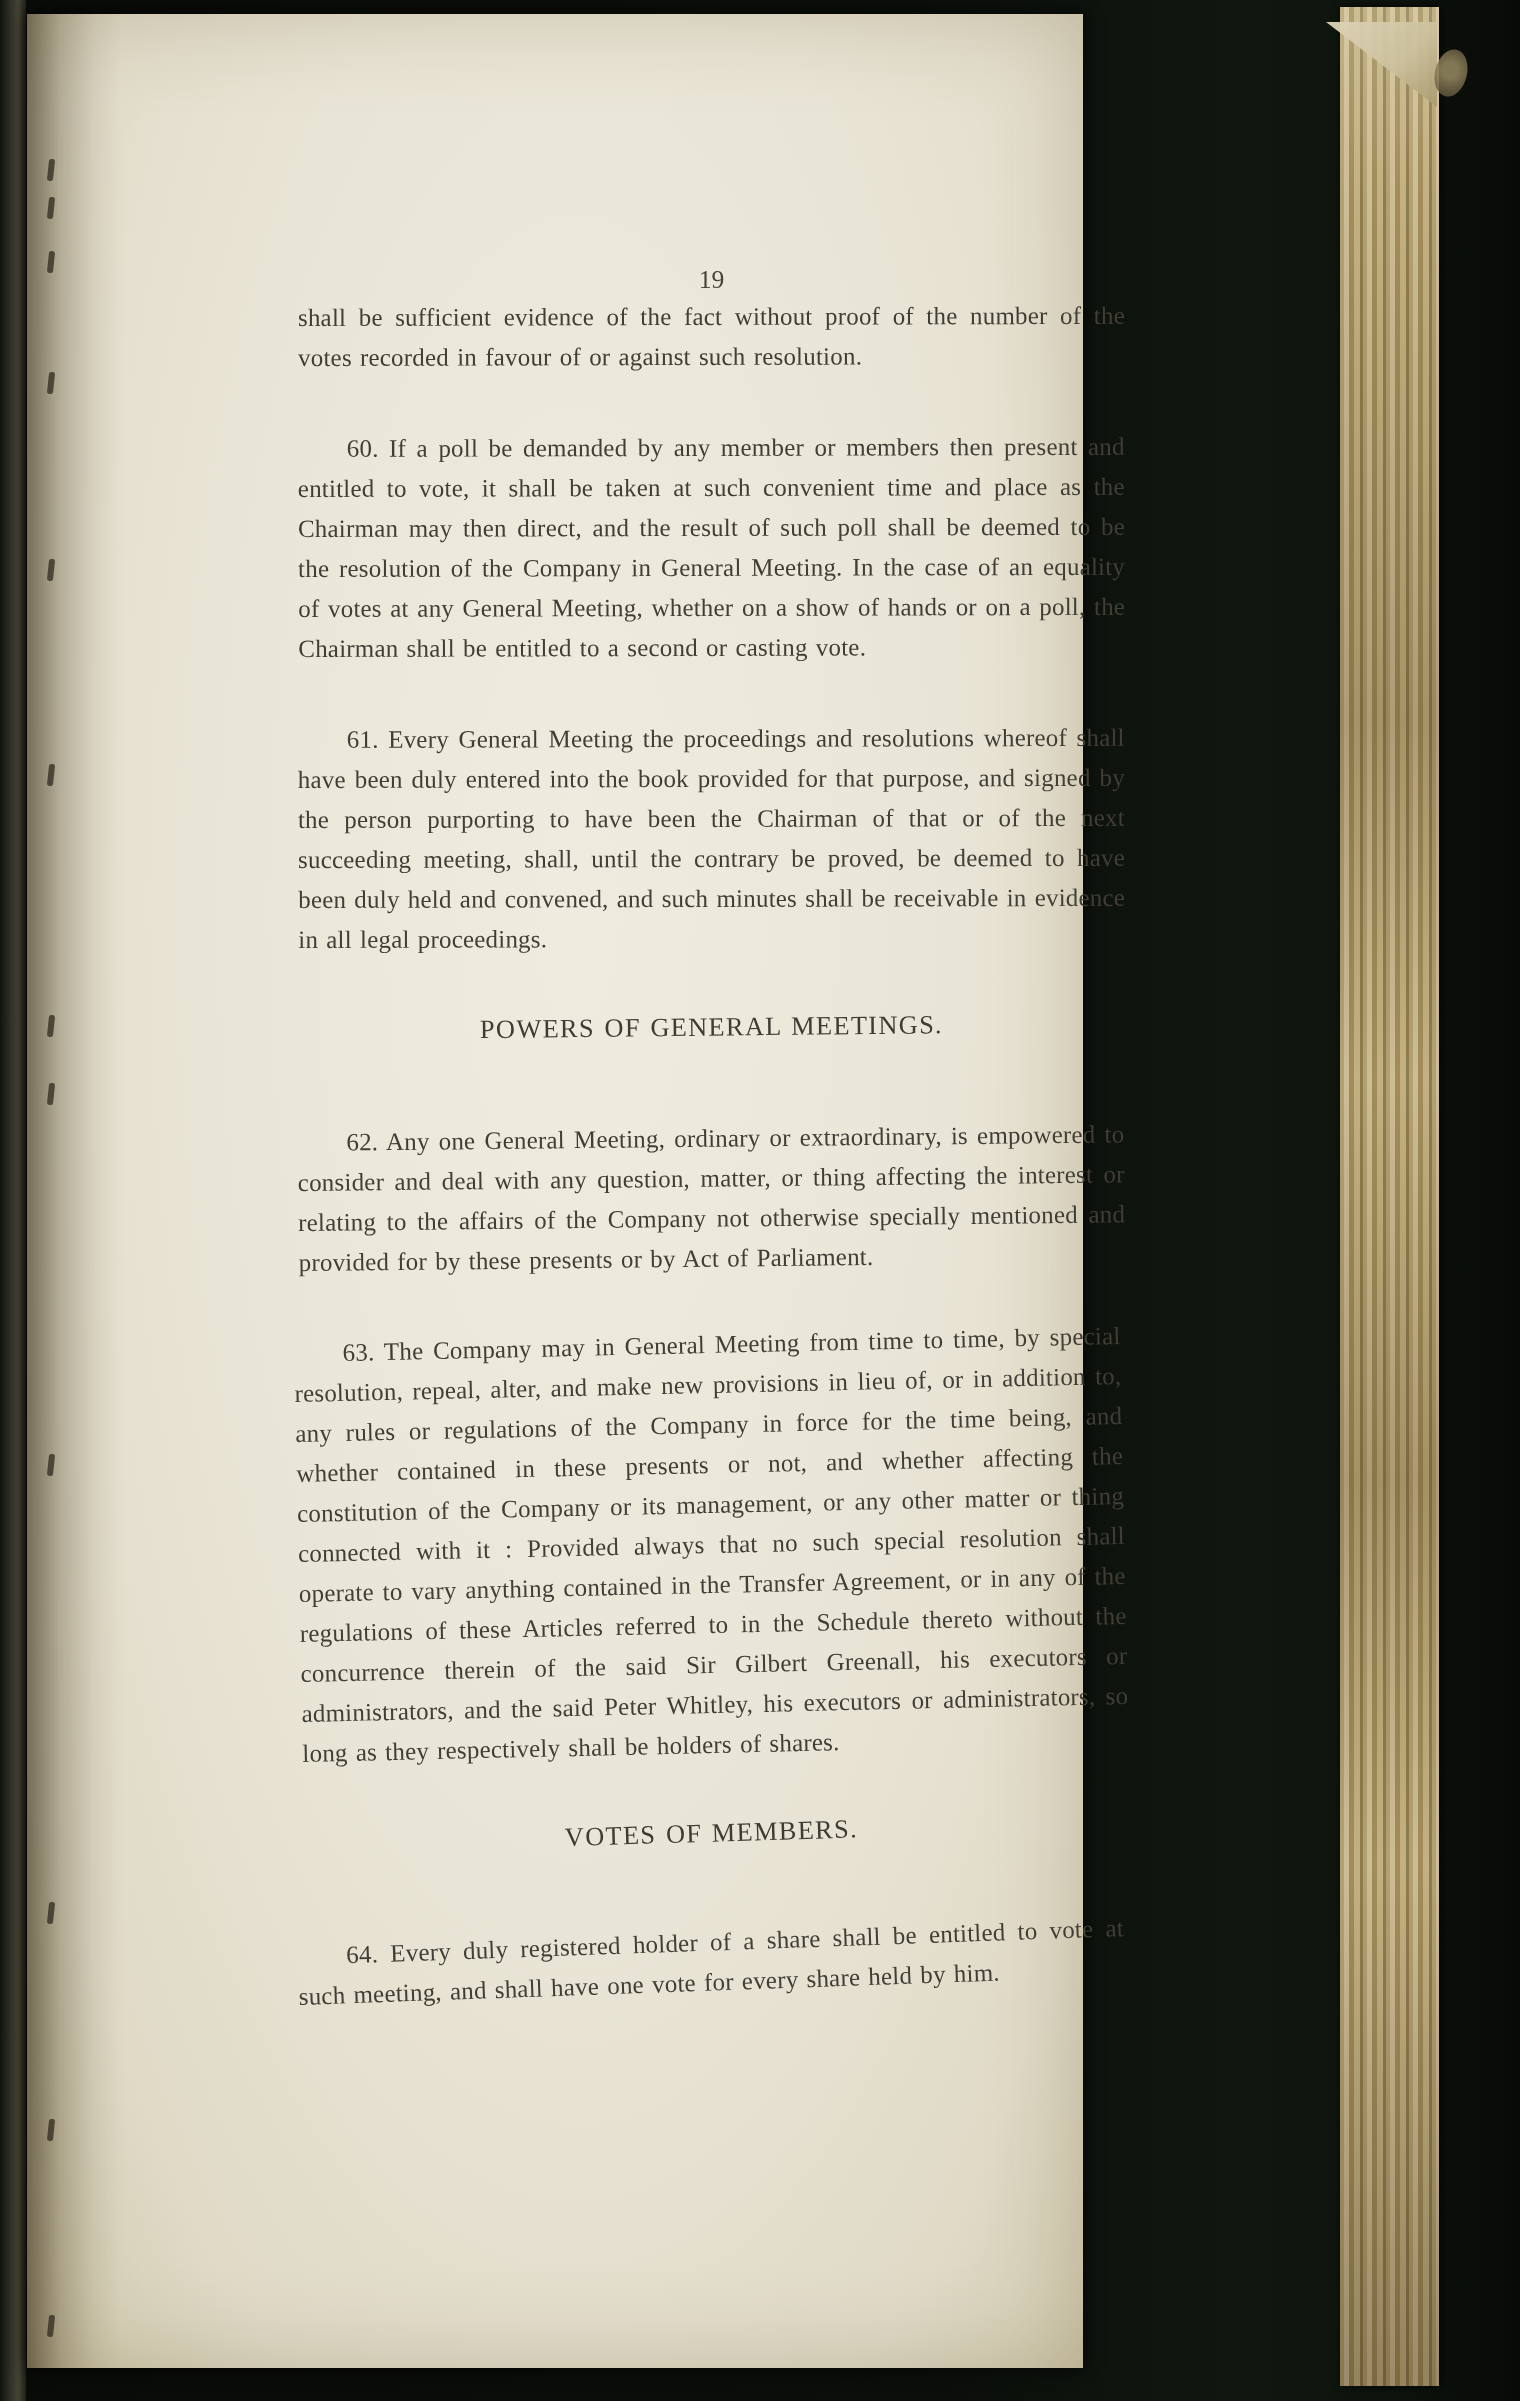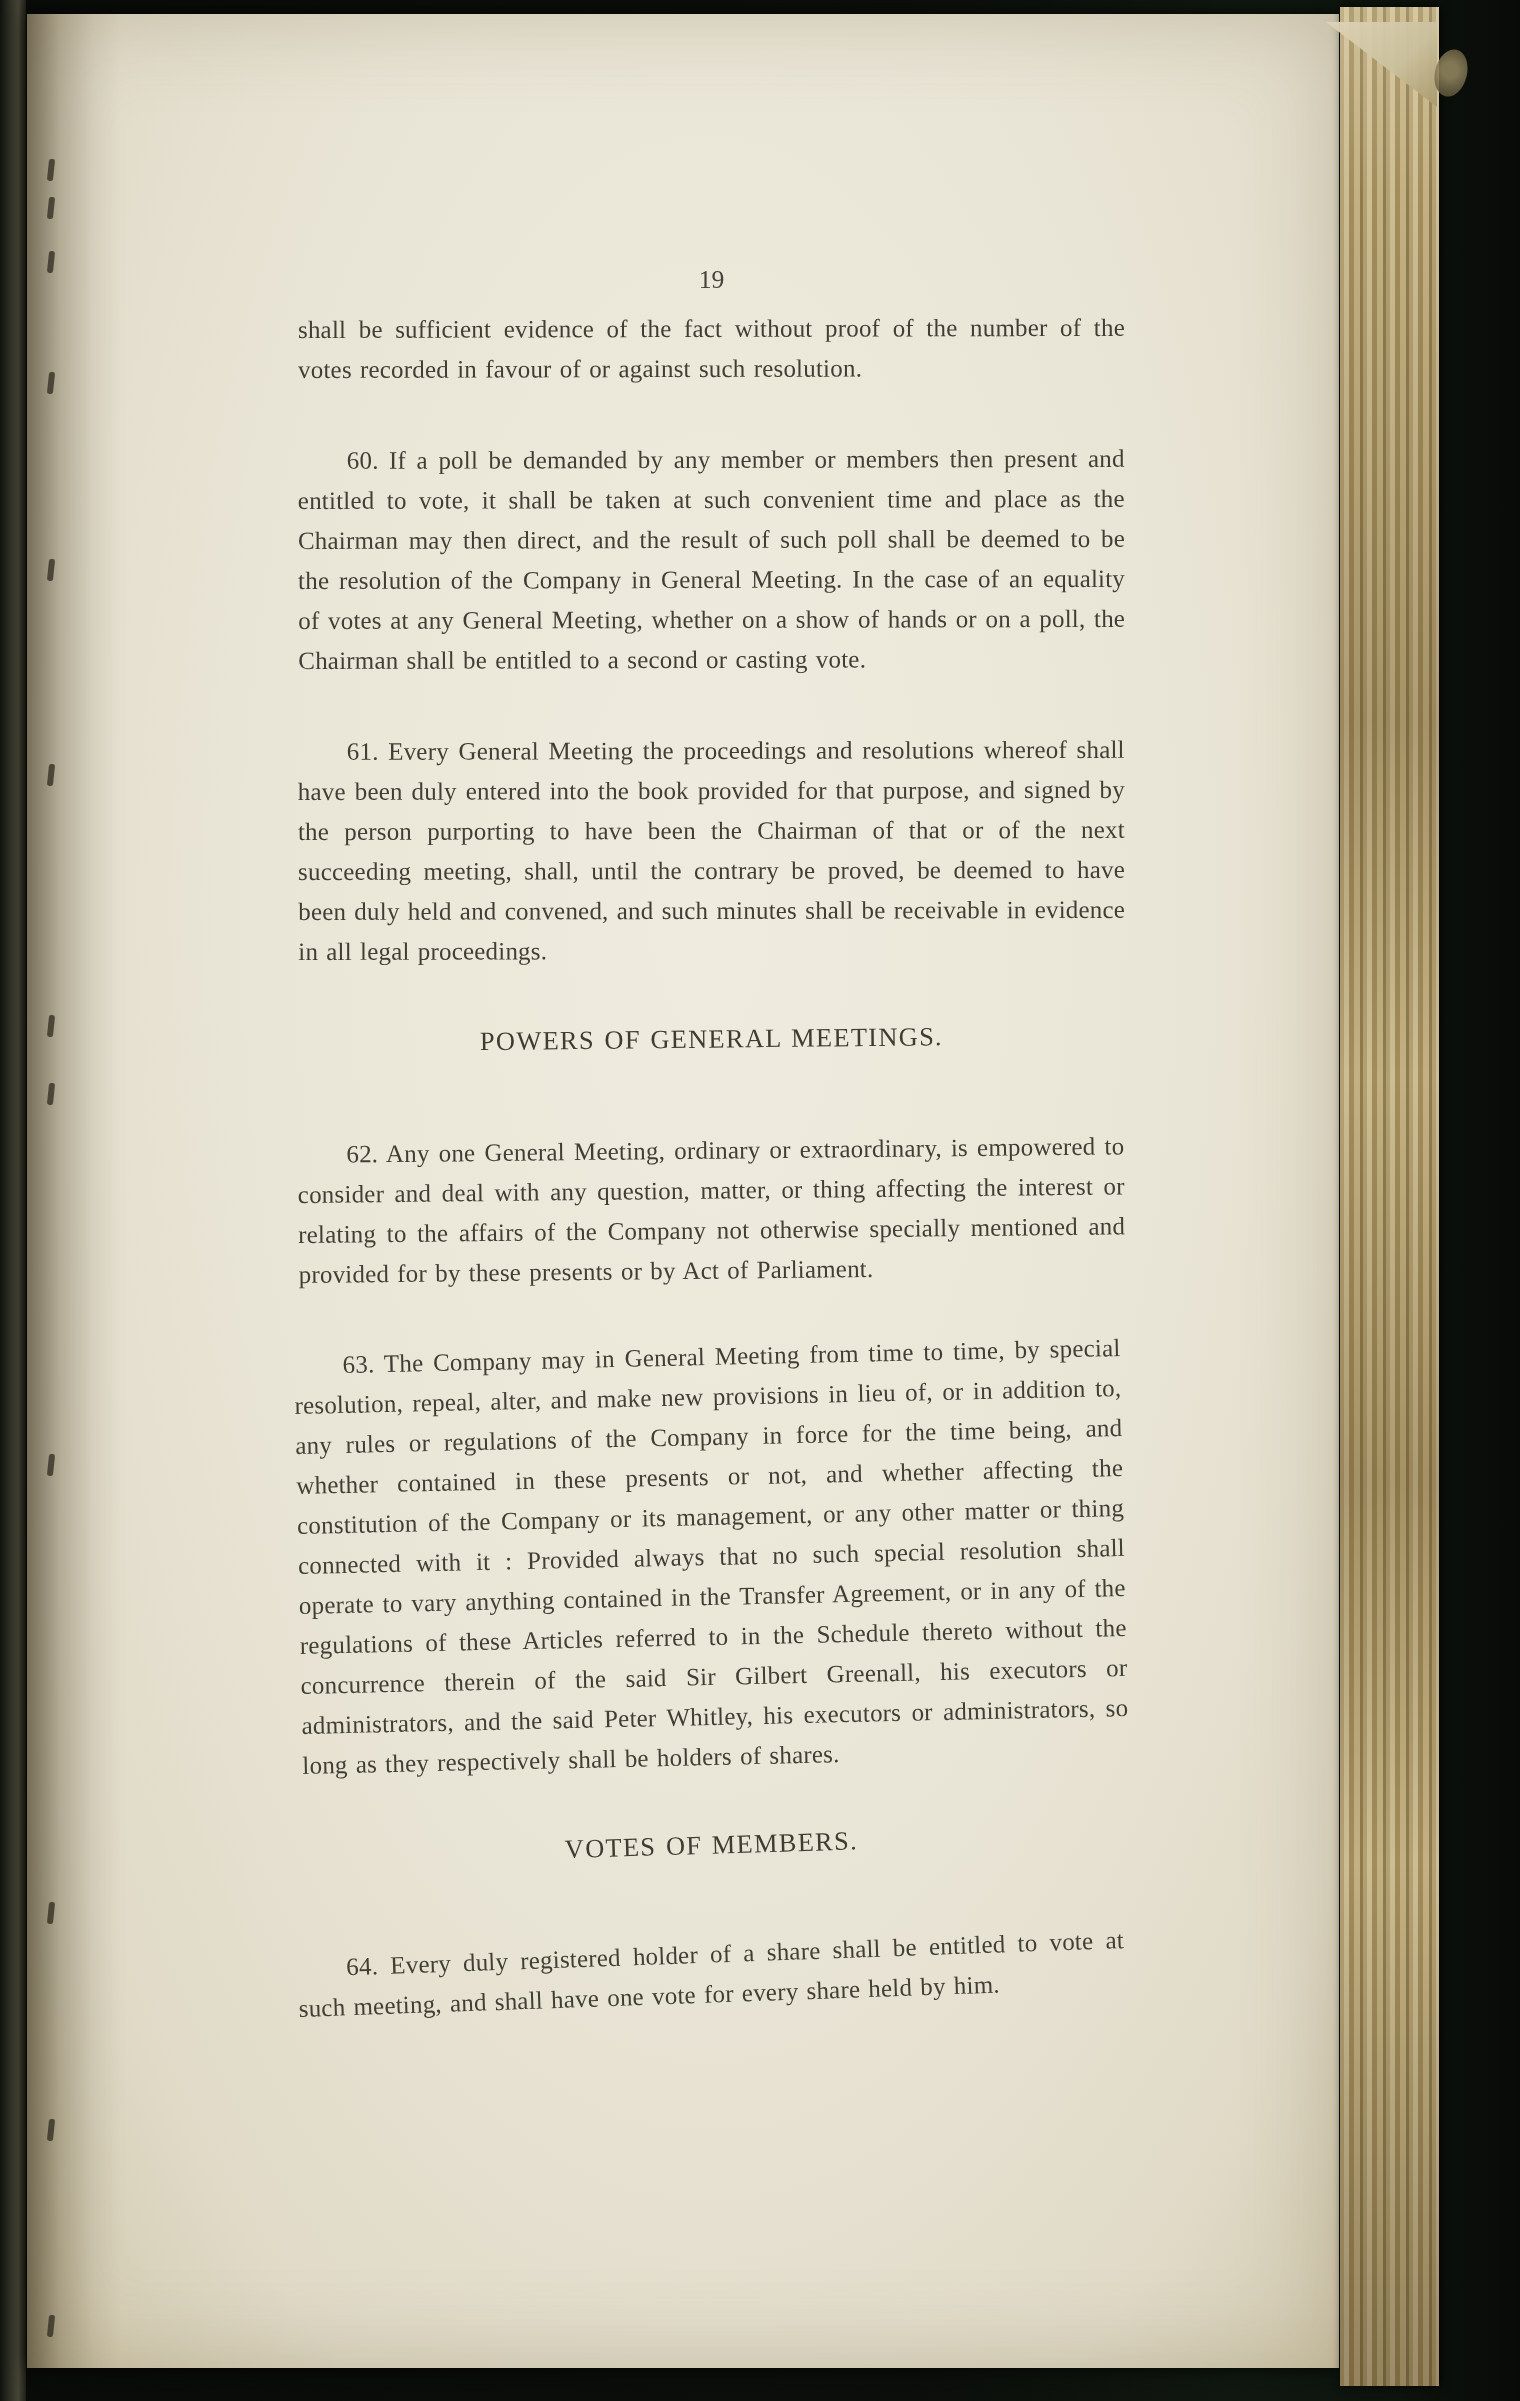--- a/index.html
+++ b/index.html
@@ -11,21 +11,21 @@
     font-family:"Liberation Serif","DejaVu Serif",serif;
   }
   
   .left-peek{
     position:absolute;left:0;top:0;width:25.6px;height:100%;
     background:linear-gradient(90deg,#11130e 0%,#3a3a30 40%,#55523f 70%,#23251c 100%);
     opacity:.8;
   }
   
   .page{
-    position:absolute;left:27px;top:13.6px;width:1312px;height:2354px;
+    position:absolute;left:27px;top:13.6px;width:1056px;height:2354px;
     background:
       radial-gradient(ellipse at 52% 38%, #efecdf 0%, #e9e5d6 50%, #e0dac7 80%, #cfc7ab 100%);
     box-shadow:inset 0 0 94px rgba(110,92,52,.28), 0 0 15.3px rgba(0,0,0,.8);
   }
   .gutter-shadow{
     position:absolute;left:0;top:0;width:94px;height:100%;
     background:linear-gradient(90deg,rgba(58,48,26,.6) 0%,rgba(80,68,40,.28) 35%,rgba(80,68,40,.08) 70%,transparent 100%);
   }
   .stitch{
     position:absolute;left:20.5px;width:6px;height:22px;border-radius:2.6px;
@@ -49,21 +49,21 @@
     position:absolute;left:1435px;top:49px;width:32px;height:48px;border-radius:50%;
     background:radial-gradient(circle at 45% 45%, #968a62 25%, #6d6245 65%, #554b33 100%);
     transform:rotate(14deg);opacity:.85;
   }
   
   .folio{
     position:absolute;left:271px;top:249px;width:827px;
     text-align:center;color:#45433a;font-size:25.6px;line-height:34px;
   }
   .content{
-    position:absolute;left:271px;top:296px;width:827px;
+    position:absolute;left:271px;top:284px;width:827px;
     color:#403e35;font-size:25px;line-height:40px;
     text-align:justify;letter-spacing:0.2px;word-spacing:1.7px;
   }
   .para{margin:0 0 51px 0;text-indent:49px;transform-origin:0 50%;}
   .para.no-indent{text-indent:0;}
   .section-heading{
     margin:31px 0 72px 0;text-align:center;font-weight:normal;
     font-size:26.4px;letter-spacing:1.3px;color:#3e3c33;transform-origin:0 50%;
   }
   .tilt-a{transform:rotate(-0.15deg);}

